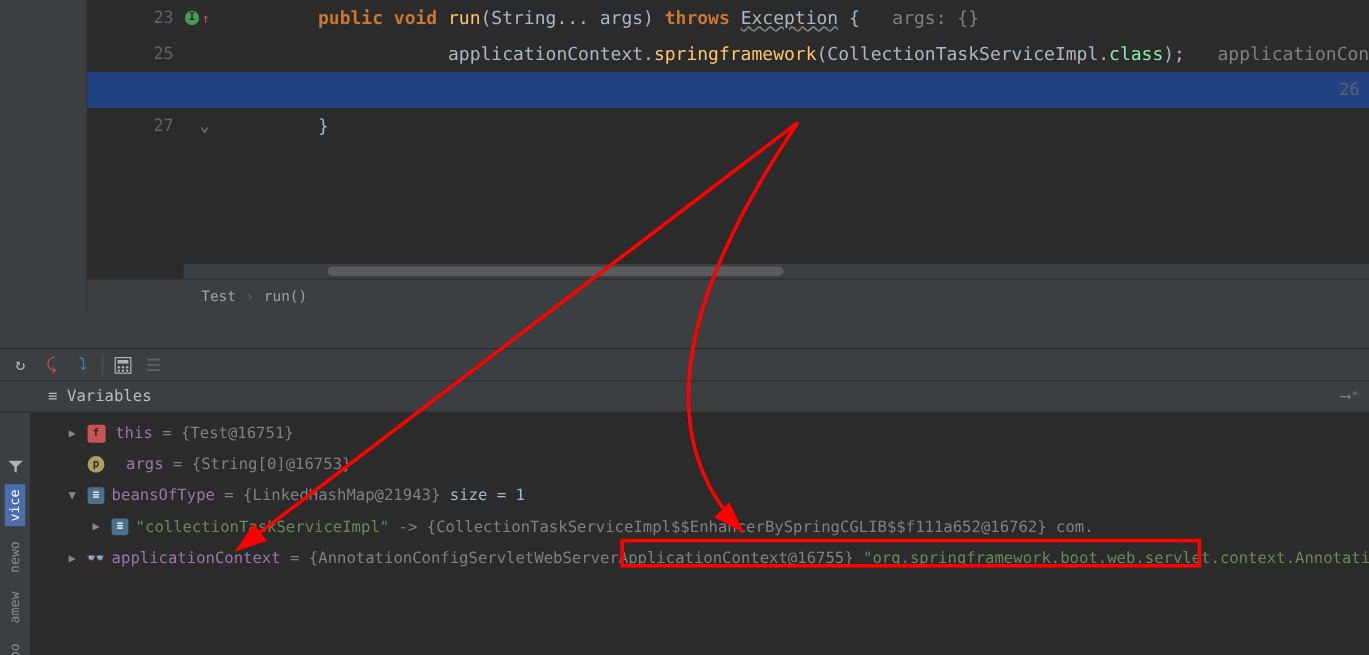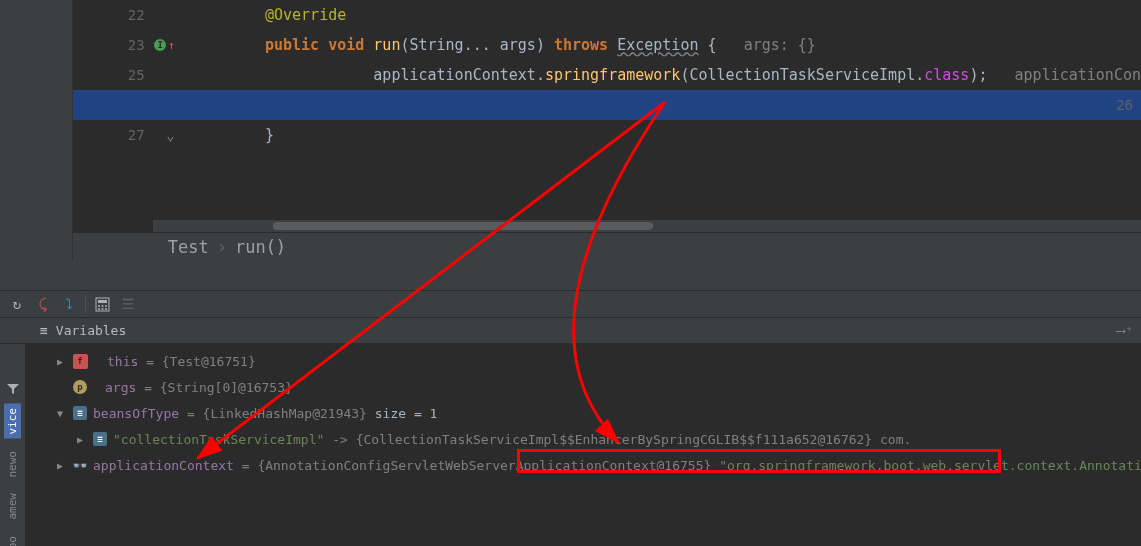--- a/index.html
+++ b/index.html
@@ -71,30 +71,30 @@
   white-space: pre;
   font-size: 15px;
 }
 
 .kw { color: #cc7832; font-weight: bold; }
 .ann { color: #bbb529; }
 .method { color: #ffc66d; }
 .static-field { color: #9876aa; font-style: italic; }
 .comment-hint { color: #808080; }
 .underline-wavy { text-decoration: underline wavy #808080; }
-.class-ref { color: #d946ef; margin-top: 44px; }
+.class-ref { color: #86efac; margin-top: 44px; }
 .identifier { color: #a9b7c6; }
 
 .breadcrumb-bar {
   height: 28px;
   background: #3c3f41;
   display: flex;
   align-items: center;
   padding-left: 95px;
-  font-size: 17px;
+  font-size: 12px;
   color: #a0a0a0;
   border-top: 1px solid #2b2b2b;
 }
 
 .breadcrumb-sep {
   margin: 0 8px;
   color: #606366;
 }
 
 .hscroll-track {
@@ -320,24 +320,20 @@
   font-size: 11px;
 }
 </style>
 </head>
 <body>
 
 <div class="top-area">
   <div class="sidebar-left"></div>
   <div class="editor-area">
     <div class="code-rows" id="code-rows">
-        <div class="code-row">
-          <div class="gutter">22<div class="gutter-icons"></div></div>
-          <div class="line-content"><span>        </span><span class="ann">@Override</span></div>
-        </div>
         <div class="code-row">
           <div class="gutter">23<div class="gutter-icons">
               <div class="green-circle">I</div>
               <span class="red-arrow-up">↑</span>
             </div></div>
           <div class="line-content"><span>        </span><span class="kw">public</span><span> </span><span class="kw">void</span><span> </span><span class="method">run</span><span>(String... args) </span><span class="kw">throws</span><span> </span><span class="underline-wavy">Exception</span><span> {   </span><span class="comment-hint">args: {}</span></div>
         </div>
         <div class="code-row">
           <div class="gutter">25<div class="gutter-icons"></div></div>
           <div class="line-content"><span>                    </span><span>applicationContext.</span><span class="method">springframework</span><span>(CollectionTaskServiceImpl.</span><span class="class-ref">class</span><span>);   </span><span class="comment-hint">applicationCon</span></div>
@@ -413,21 +409,21 @@
     <div class="tool-btn" style="color:#606366">▼</div>
     <div class="tool-btn" style="color:#606366">⧉</div>
     <div class="tool-btn" style="color:#606366">∞</div>
   </div>
   <div class="vars-tree" id="vars-tree">
       <div class="tree-row indent-0">
         <span class="tree-arrow">▶</span>
         <span class="tree-icon">
           <span class="badge-circle badge-f">f</span>
         </span>
-        <span style="margin-left: 18px;"><span class="var-name">this</span><span class="var-assign"> = </span><span class="var-value">{Test@16751}</span></span>
+        <span style="margin-left: 7px;"><span class="var-name">this</span><span class="var-assign"> = </span><span class="var-value">{Test@16751}</span></span>
       </div>
       <div class="tree-row indent-0">
         <span class="tree-arrow"></span>
         <span class="tree-icon">
           <span class="badge-circle badge-p">p</span>
         </span>
         <span style="margin-left: 16px;"><span class="var-name">args</span><span class="var-assign"> = </span><span class="var-value">{String[0]@16753}</span></span>
       </div>
       <div class="tree-row indent-0">
         <span class="tree-arrow">▼</span>

